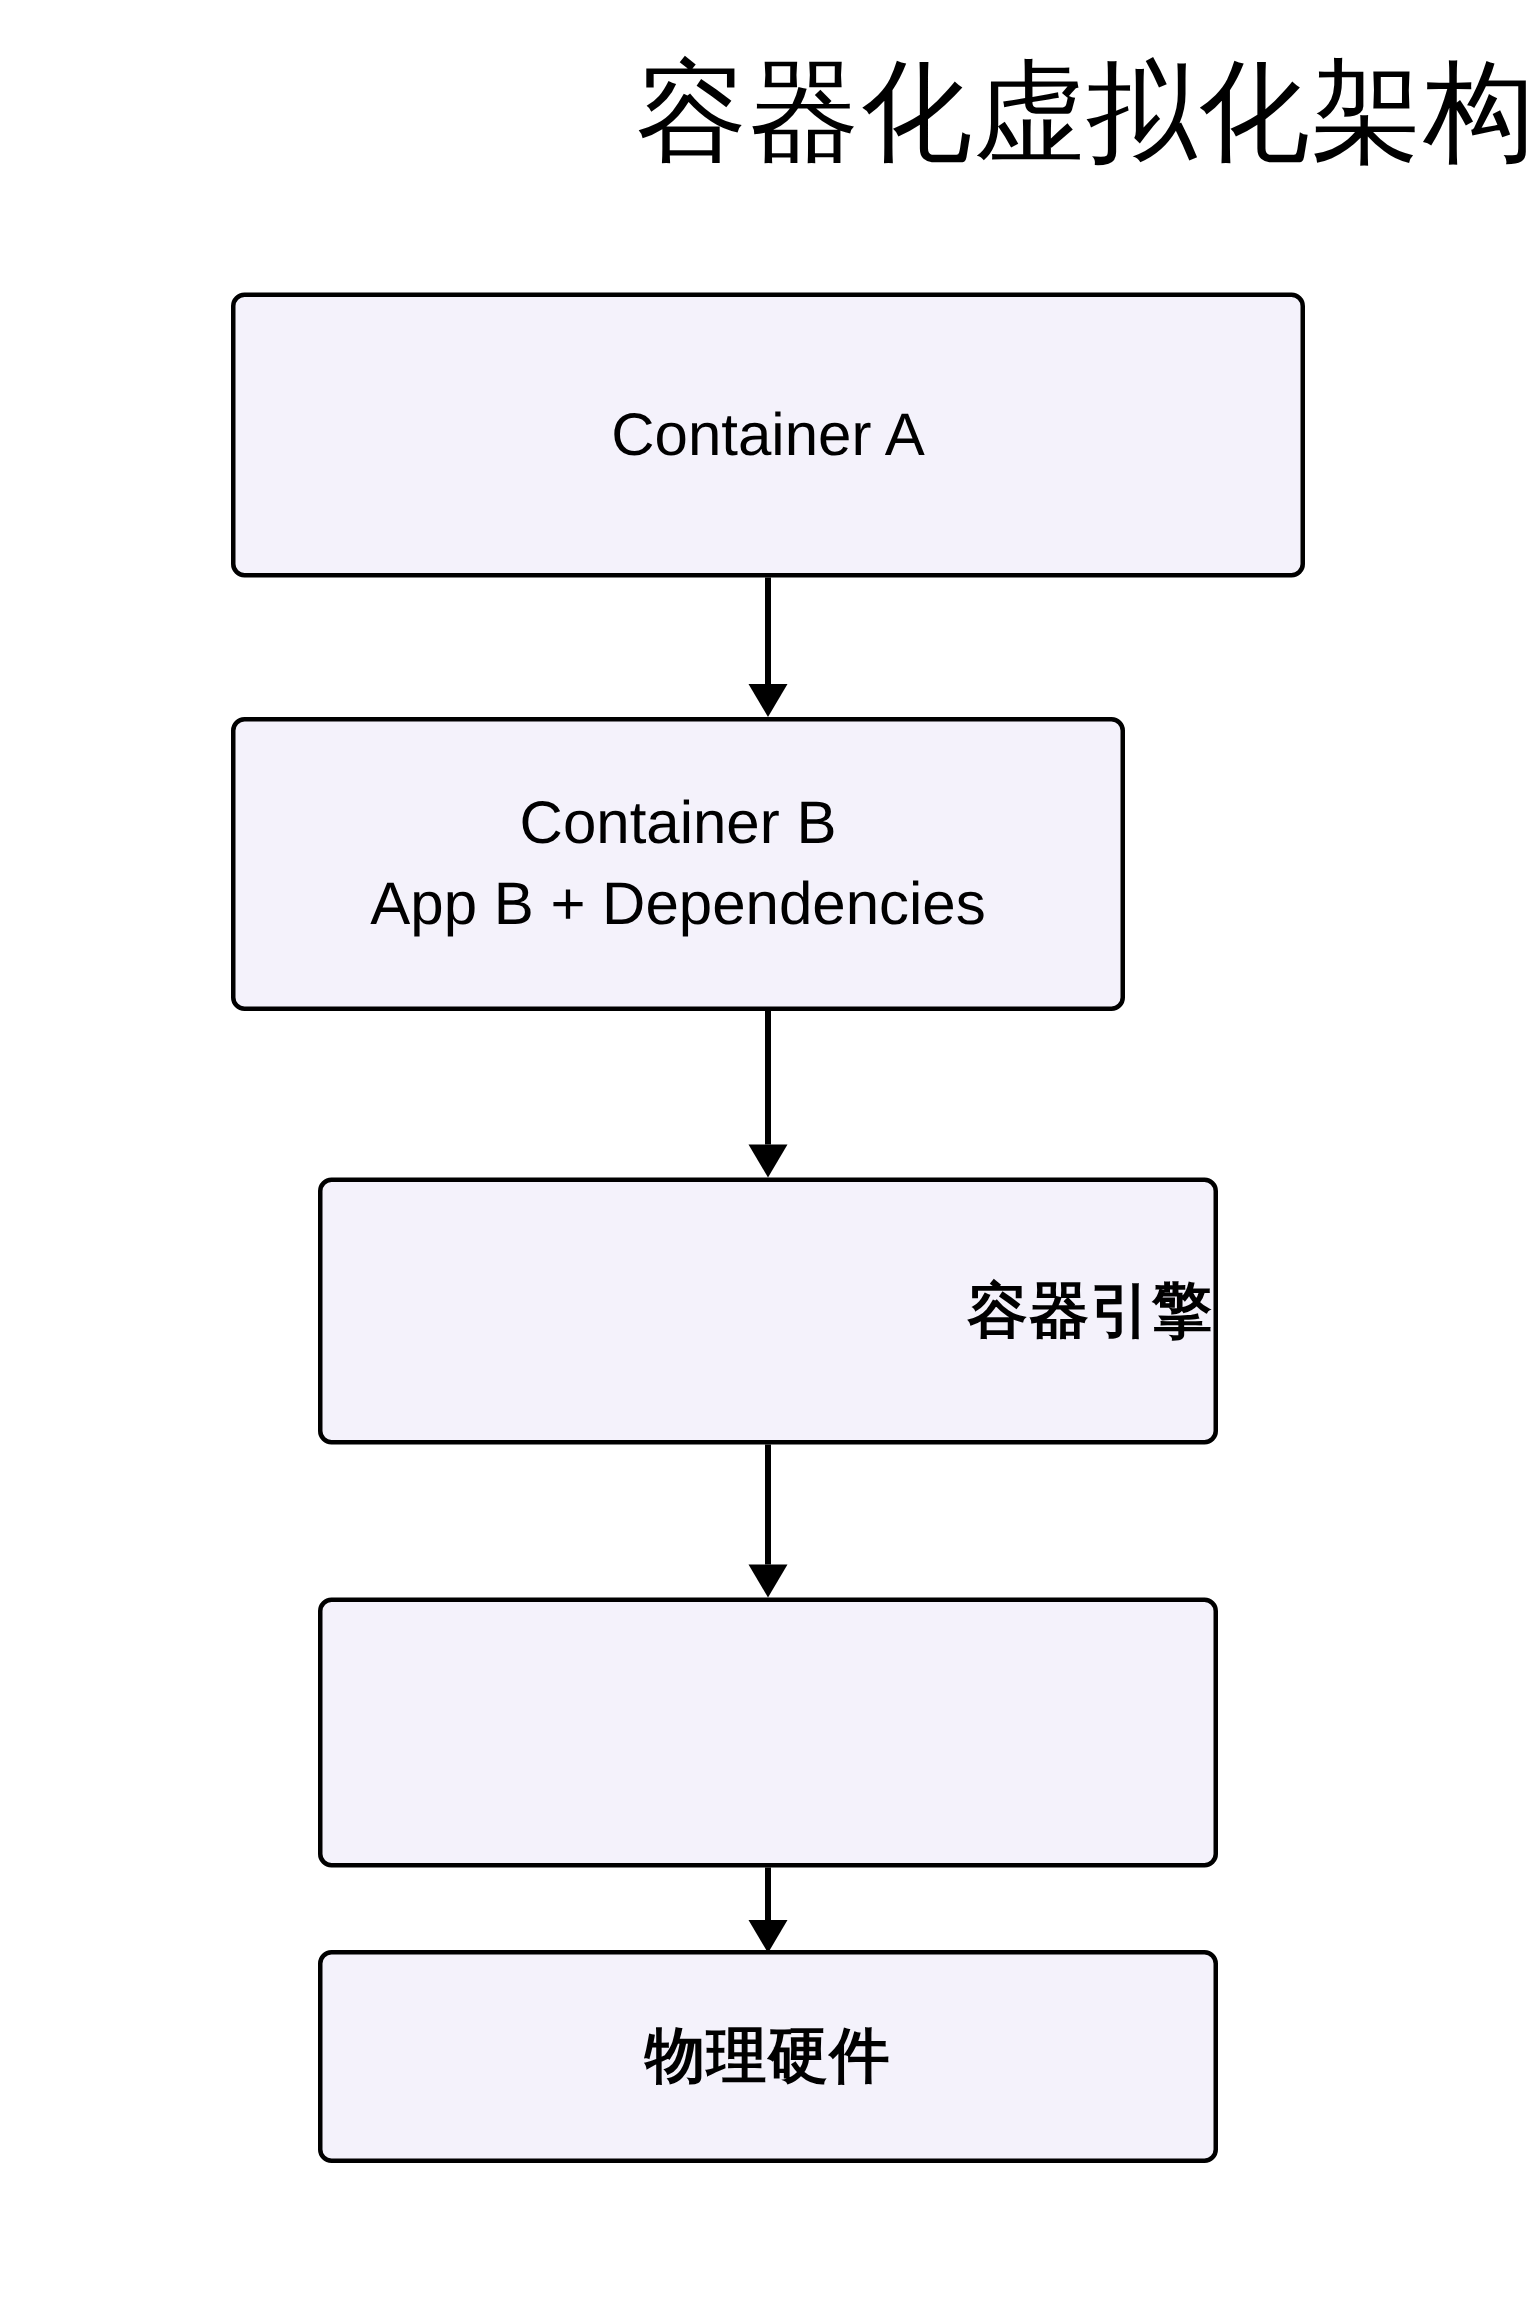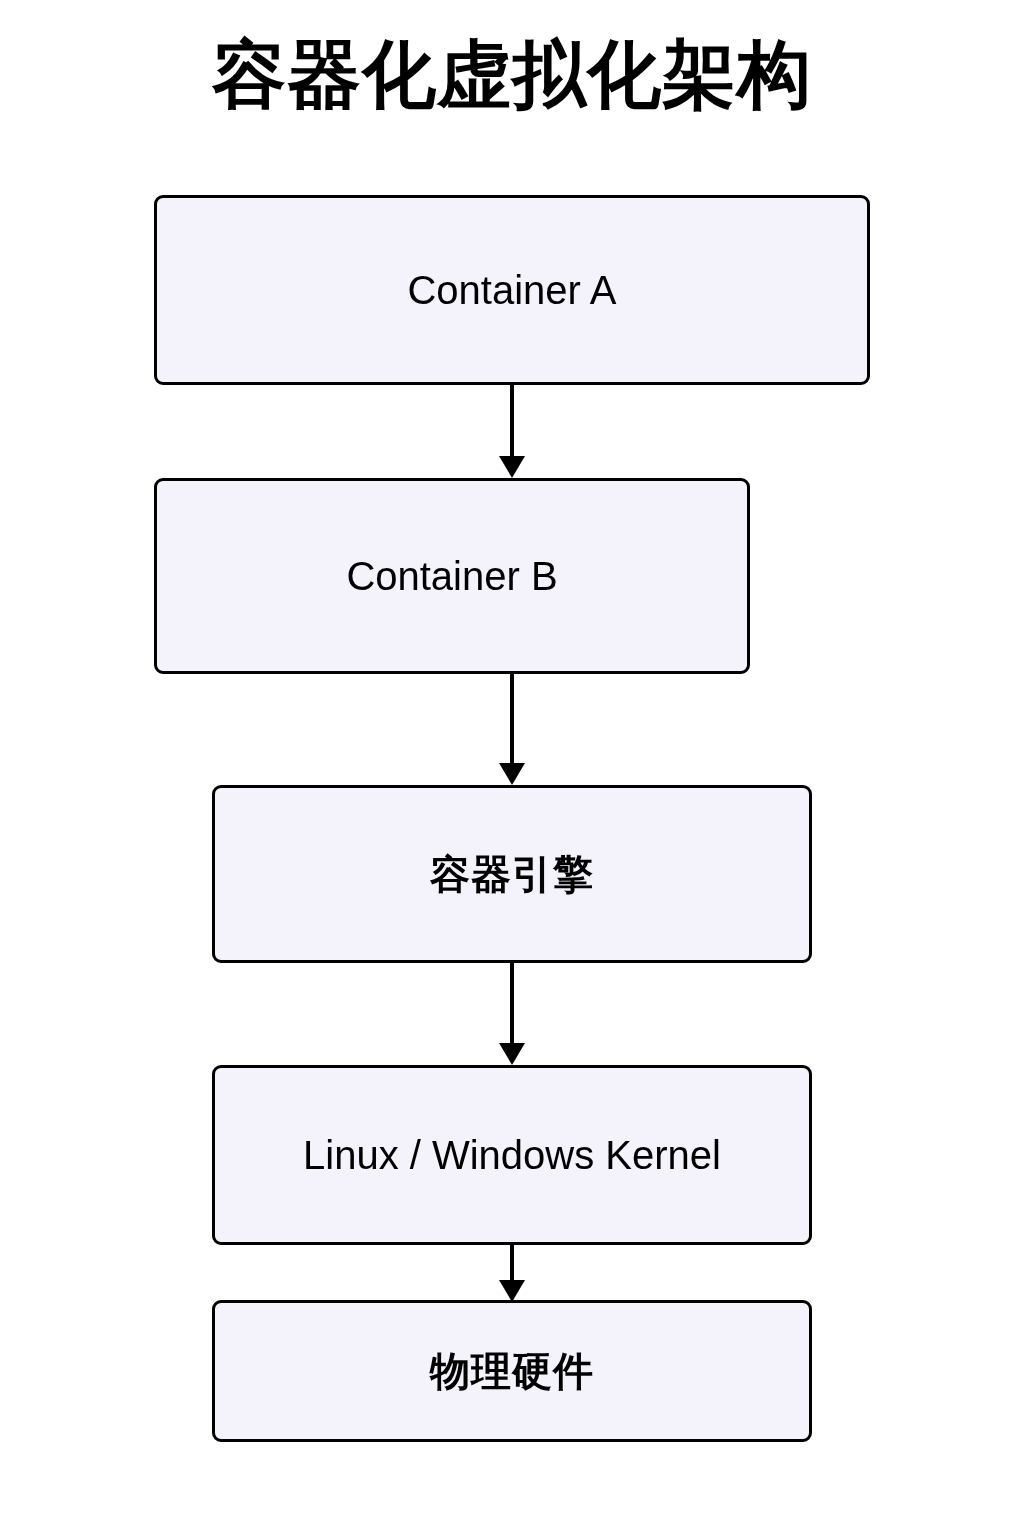--- a/index.html
+++ b/index.html
@@ -14,23 +14,23 @@
     overflow: hidden;
     font-family: "Liberation Sans", "DejaVu Sans", sans-serif;
     color: #000000;
   }
 
   #diagram-title {
     position: absolute;
     left: 0;
     top: 36px;
     width: 1024px;
-    text-align: center;
+    text-align: right;
     font-size: 74px;
-    font-weight: bold;
+    font-weight: normal;
     letter-spacing: 1px;
     line-height: 1.05;
     white-space: pre;
   }
 
   .node {
     position: absolute;
     box-sizing: border-box;
     background: #f4f2fb;
     border: 3px solid #000000;
@@ -49,21 +49,21 @@
     white-space: pre;
   }
   .node.cjk-head .line1 {
     font-weight: bold;
     letter-spacing: 1px;
   }
 
   
   #node-container-a { left: 154px; top: 195px;  width: 716px; height: 190px; }
   #node-container-b { left: 154px; top: 478px;  width: 596px; height: 196px; }
-  #node-engine      { left: 212px; top: 785px;  width: 600px; height: 178px; }
+  #node-engine      { left: 212px; top: 785px;  width: 600px; height: 178px; align-items: flex-end; }
   #node-host-os     { left: 212px; top: 1065px; width: 600px; height: 180px; }
   #node-hardware    { left: 212px; top: 1300px; width: 600px; height: 142px; }
 
   
   .arrow {
     position: absolute;
     left: 508px;
     width: 8px;
   }
   .arrow .shaft {
@@ -110,38 +110,38 @@
     <span class="line1">Container A</span>
   </div>
 
   <div class="arrow" id="arrow-a-to-b">
     <div class="shaft"></div>
     <div class="head"></div>
   </div>
 
   <div class="node" id="node-container-b">
     <span class="line1">Container B</span>
+    <span class="line2">App B + Dependencies</span>
   </div>
 
   <div class="arrow" id="arrow-b-to-engine">
     <div class="shaft"></div>
     <div class="head"></div>
   </div>
 
   <div class="node cjk-head" id="node-engine">
     <span class="line1">容器引擎</span>
   </div>
 
   <div class="arrow" id="arrow-engine-to-os">
     <div class="shaft"></div>
     <div class="head"></div>
   </div>
 
   <div class="node cjk-head" id="node-host-os">
-    <span class="line2">Linux / Windows Kernel</span>
   </div>
 
   <div class="arrow" id="arrow-os-to-hw">
     <div class="shaft"></div>
     <div class="head"></div>
   </div>
 
   <div class="node cjk-head" id="node-hardware">
     <span class="line1">物理硬件</span>
   </div>

